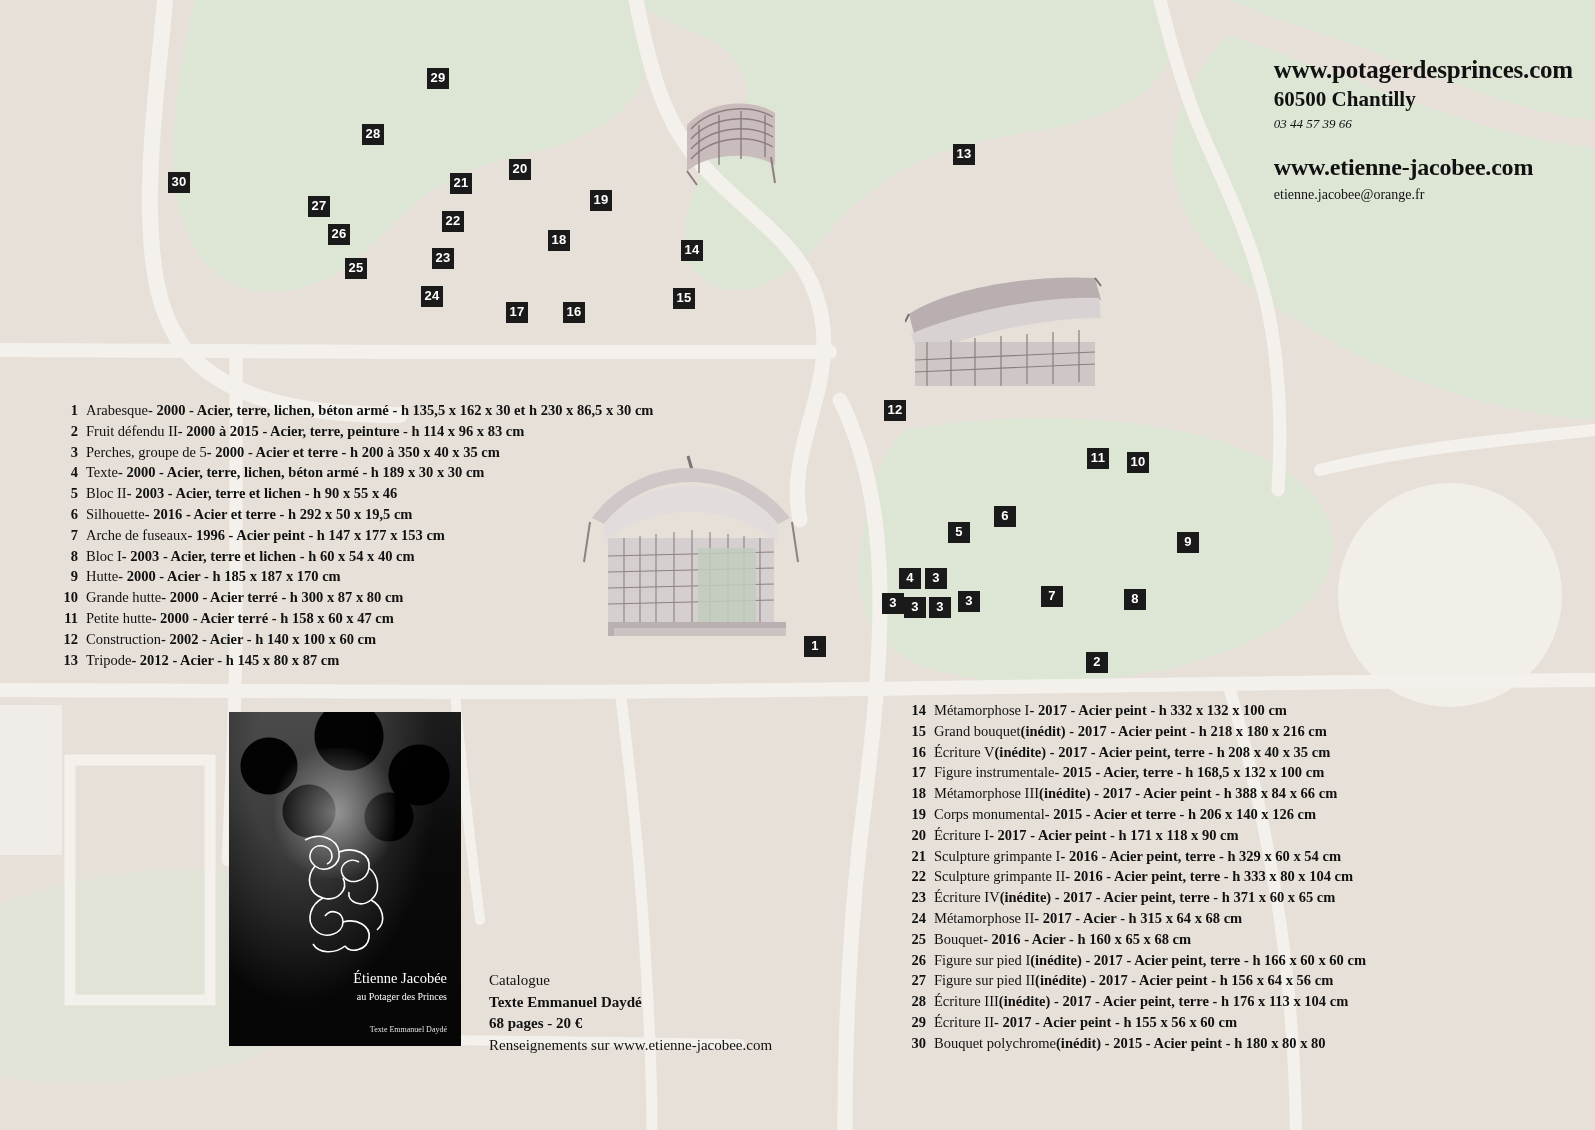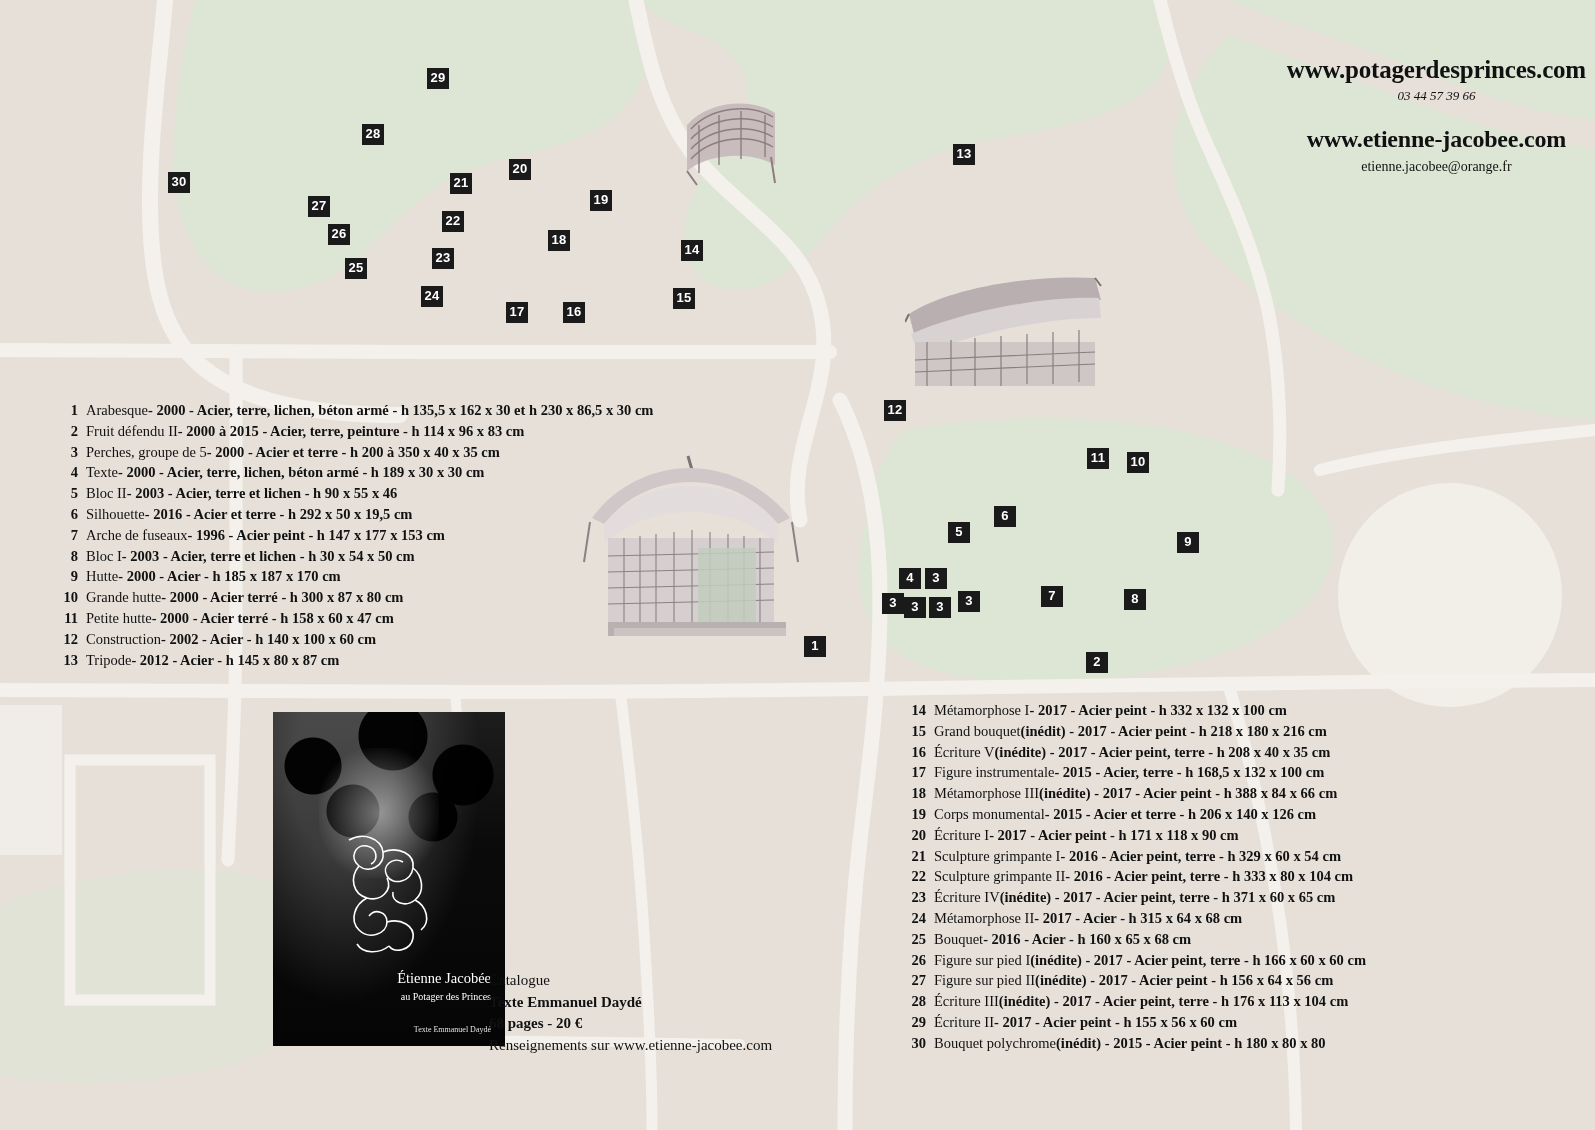--- a/index.html
+++ b/index.html
@@ -26,21 +26,21 @@
     text-align:center;
     min-width:22px;
     height:21px;
     padding:0 2px;
     box-sizing:border-box;
     letter-spacing:0.3px;
   }
 
   
   #contact{
-    position:absolute;right:9px;top:56px;text-align:center;color:#111;margin-left:22px;
+    position:absolute;right:22px;top:56px;text-align:left;color:#111;margin-left:22px;
   }
   #contact .l1{font-size:25px;font-weight:bold;letter-spacing:-0.2px;}
   #contact .l2{font-size:21px;font-weight:bold;margin-top:3px;}
   #contact .l3{font-size:21px;font-weight:bold;margin-top:3px;}
   #contact .l4{font-size:13px;margin-top:4px;font-style:italic;}
   #contact .l5{font-size:24px;font-weight:bold;margin-top:22px;letter-spacing:-0.2px;}
   #contact .l6{font-size:14px;margin-top:6px;}
 
   
   .legend{position:absolute;color:#111;}
@@ -56,21 +56,21 @@
   }
   .legend .ttl{font-weight:normal;}
   .legend .rest{font-weight:bold;}
   #legend-left{left:52px;top:400px;}
   #legend-right{left:898px;top:700px;}
   #legend-right .num{width:28px;}
 
   
   #book{
     position:absolute;left:229px;top:712px;width:232px;height:334px;
-    background:#050505;overflow:hidden;margin-left:44px;
+    background:#050505;overflow:hidden;
   }
   #book .photo{
     position:absolute;inset:0;
     background:
       radial-gradient(ellipse at 30% 18%, rgba(255,255,255,0.20) 0 22%, rgba(0,0,0,0) 60%),
       linear-gradient(to bottom, #1d1d1d 0%, #0b0b0b 38%, #050505 100%);
   }
   #book .leafmass{
     position:absolute;left:-10px;top:-6px;width:250px;height:150px;
     background:
@@ -201,20 +201,21 @@
       </g>
       <rect x="120" y="96" width="58" height="78" fill="#c2cdbe" opacity=".85"></rect>
       <rect x="30" y="170" width="178" height="14" fill="#b9b1b1"></rect>
       <path d="M12,70 L6,110 M214,70 L220,110" stroke="#8d8183" stroke-width="2"></path>
       <rect x="36" y="176" width="172" height="8" fill="#cac3c2"></rect>
     </svg>
   </div>
 
   <div id="contact">
     <div class="l1">www.potagerdesprinces.com</div>
+    <div class="l3">60500 Chantilly</div>
     <div class="l4">03 44 57 39 66</div>
     <div class="l5">www.etienne-jacobee.com</div>
     <div class="l6">etienne.jacobee@orange.fr</div>
   </div>
 
   <div id="markers-layer">
       <div class="marker" style="left: 168px; top: 172px;">30</div>
       <div class="marker" style="left: 427px; top: 68px;">29</div>
       <div class="marker" style="left: 362px; top: 124px;">28</div>
       <div class="marker" style="left: 308px; top: 196px;">27</div>
@@ -282,21 +283,21 @@
         <span class="rest"> - 2016 - Acier et terre - h 292 x 50 x 19,5 cm</span>
       </div>
       <div class="row">
         <span class="num">7</span>
         <span class="ttl">Arche de fuseaux</span>
         <span class="rest"> - 1996 - Acier peint - h 147 x 177 x 153 cm</span>
       </div>
       <div class="row">
         <span class="num">8</span>
         <span class="ttl">Bloc I</span>
-        <span class="rest"> - 2003 - Acier, terre et lichen - h 30 x 54 x 50 cm</span>
+        <span class="rest"> - 2003 - Acier, terre et lichen - h 60 x 54 x 40 cm</span>
       </div>
       <div class="row">
         <span class="num">9</span>
         <span class="ttl">Hutte</span>
         <span class="rest"> - 2000 - Acier - h 185 x 187 x 170 cm</span>
       </div>
       <div class="row">
         <span class="num">10</span>
         <span class="ttl">Grande hutte</span>
         <span class="rest"> - 2000 - Acier terré - h 300 x 87 x 80 cm</span>

